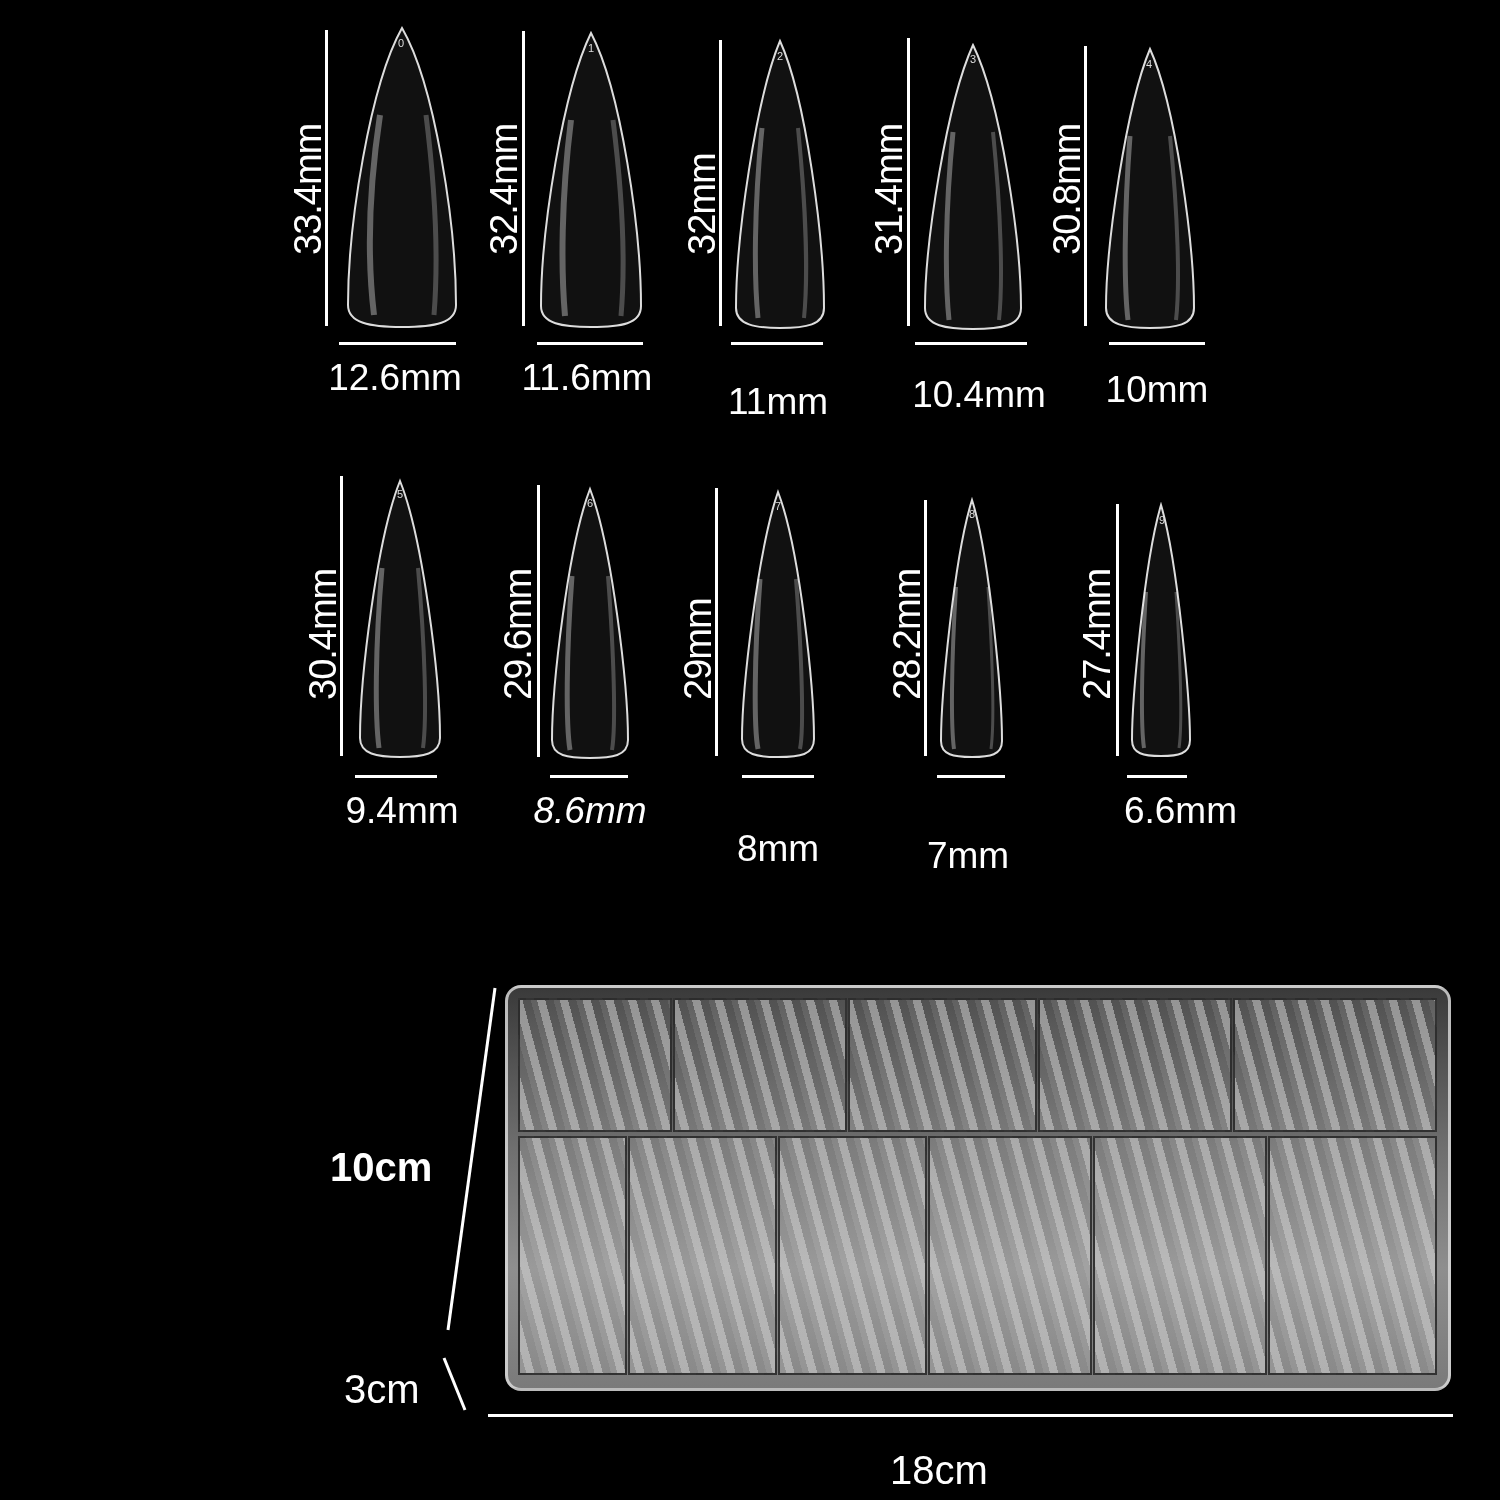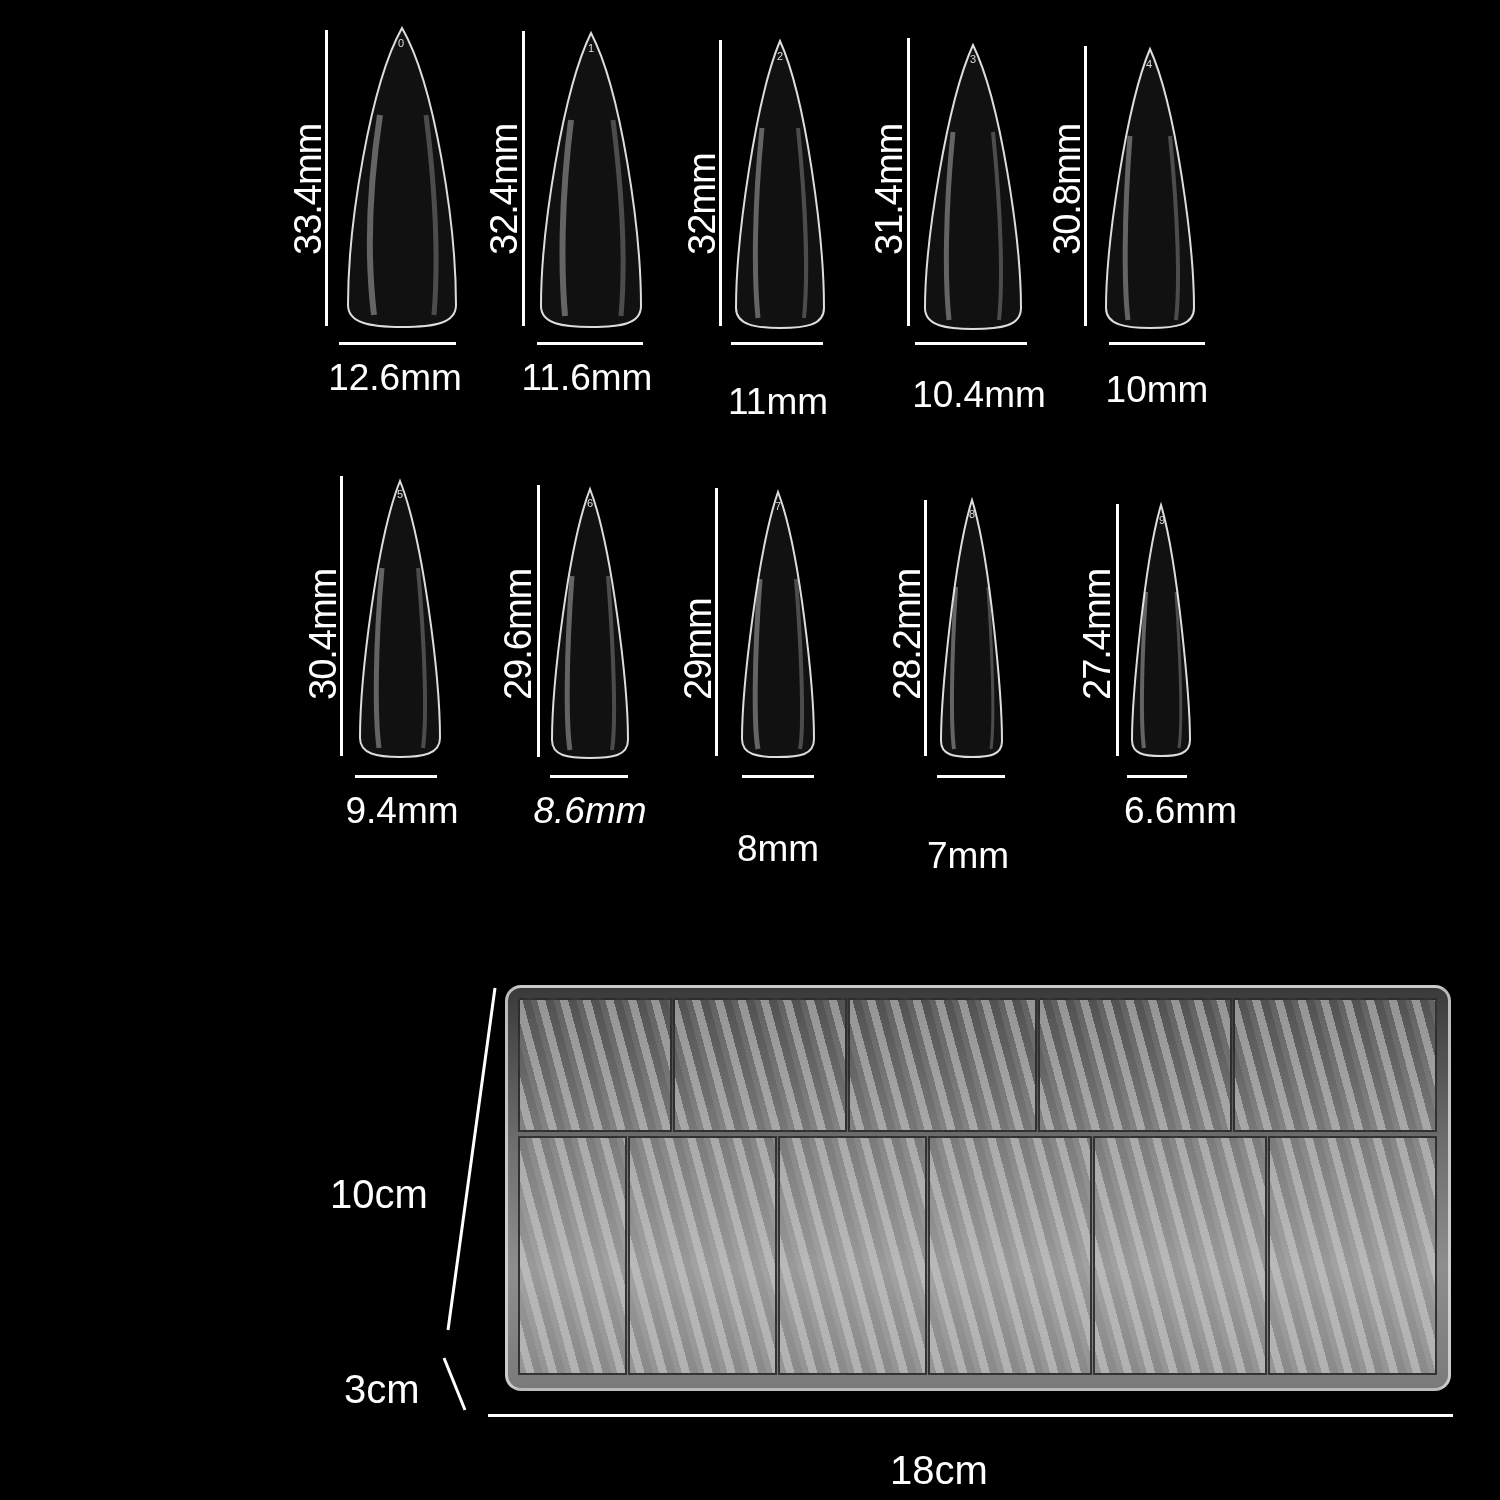--- a/index.html
+++ b/index.html
@@ -166,18 +166,18 @@
     <div class="cell" style="left:270px;top:148px;width:145px;height:235px;"></div>
     <div class="cell" style="left:420px;top:148px;width:160px;height:235px;"></div>
     <div class="cell" style="left:585px;top:148px;width:170px;height:235px;"></div>
     <div class="cell" style="left:760px;top:148px;width:165px;height:235px;"></div>
   </div>
 
   <svg style="position:absolute;left:430px;top:980px" width="80" height="440">
     <line x1="65" y1="8" x2="18" y2="350" stroke="#fff" stroke-width="3"></line>
     <line x1="14" y1="378" x2="35" y2="430" stroke="#fff" stroke-width="3"></line>
   </svg>
-  <div class="dim-text" style="left:330px;top:1172px;">10cm</div>
+  <div class="dim-text" style="left:330px;top:1145px;font-weight:bold;">10cm</div>
   <div class="dim-text" style="left:344px;top:1367px;">3cm</div>
 
   <div class="hline" style="left:488px;top:1414px;width:965px;"></div>
   <div class="dim-text" style="left:890px;top:1448px;">18cm</div>
 </div>
 
 </body></html>

